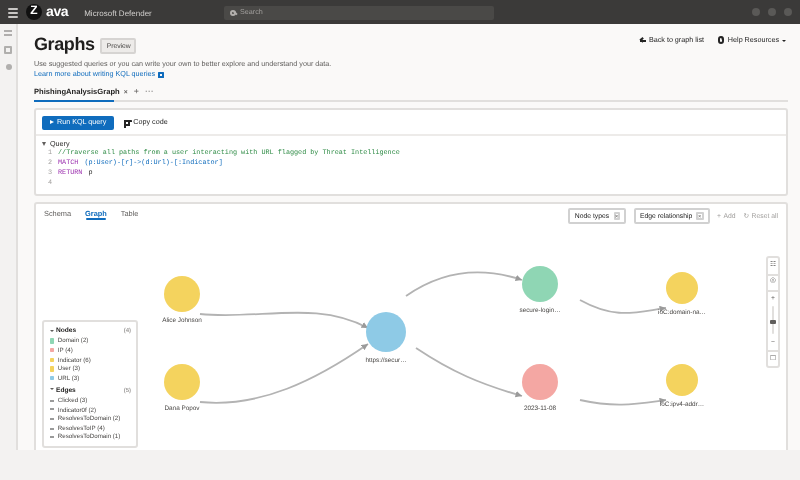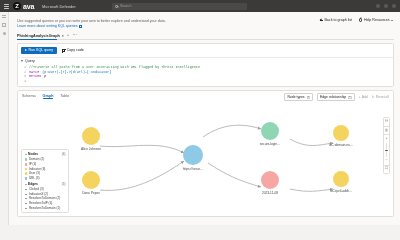--- a/index.html
+++ b/index.html
@@ -181,20 +181,24 @@
   </div>
 
   <div class="rail">
     <i class="hamb"></i>
     <i class="home"></i>
     <i class="dot"></i>
   </div>
 
   <div class="page">
 
+    <div class="titlerow">
+      <div class="h1">Graphs</div>
+      <div class="badge">Preview</div>
+    </div>
     <div class="sub">Use suggested queries or you can write your own to better explore and understand your data.</div>
     <div class="link">
       <span>Learn more about writing KQL queries</span>
       <span class="extico"></span>
     </div>
 
     <div class="hdr-actions">
       <div class="act">
         <span class="arrow-l"></span>
         <span>Back to graph list</span>

